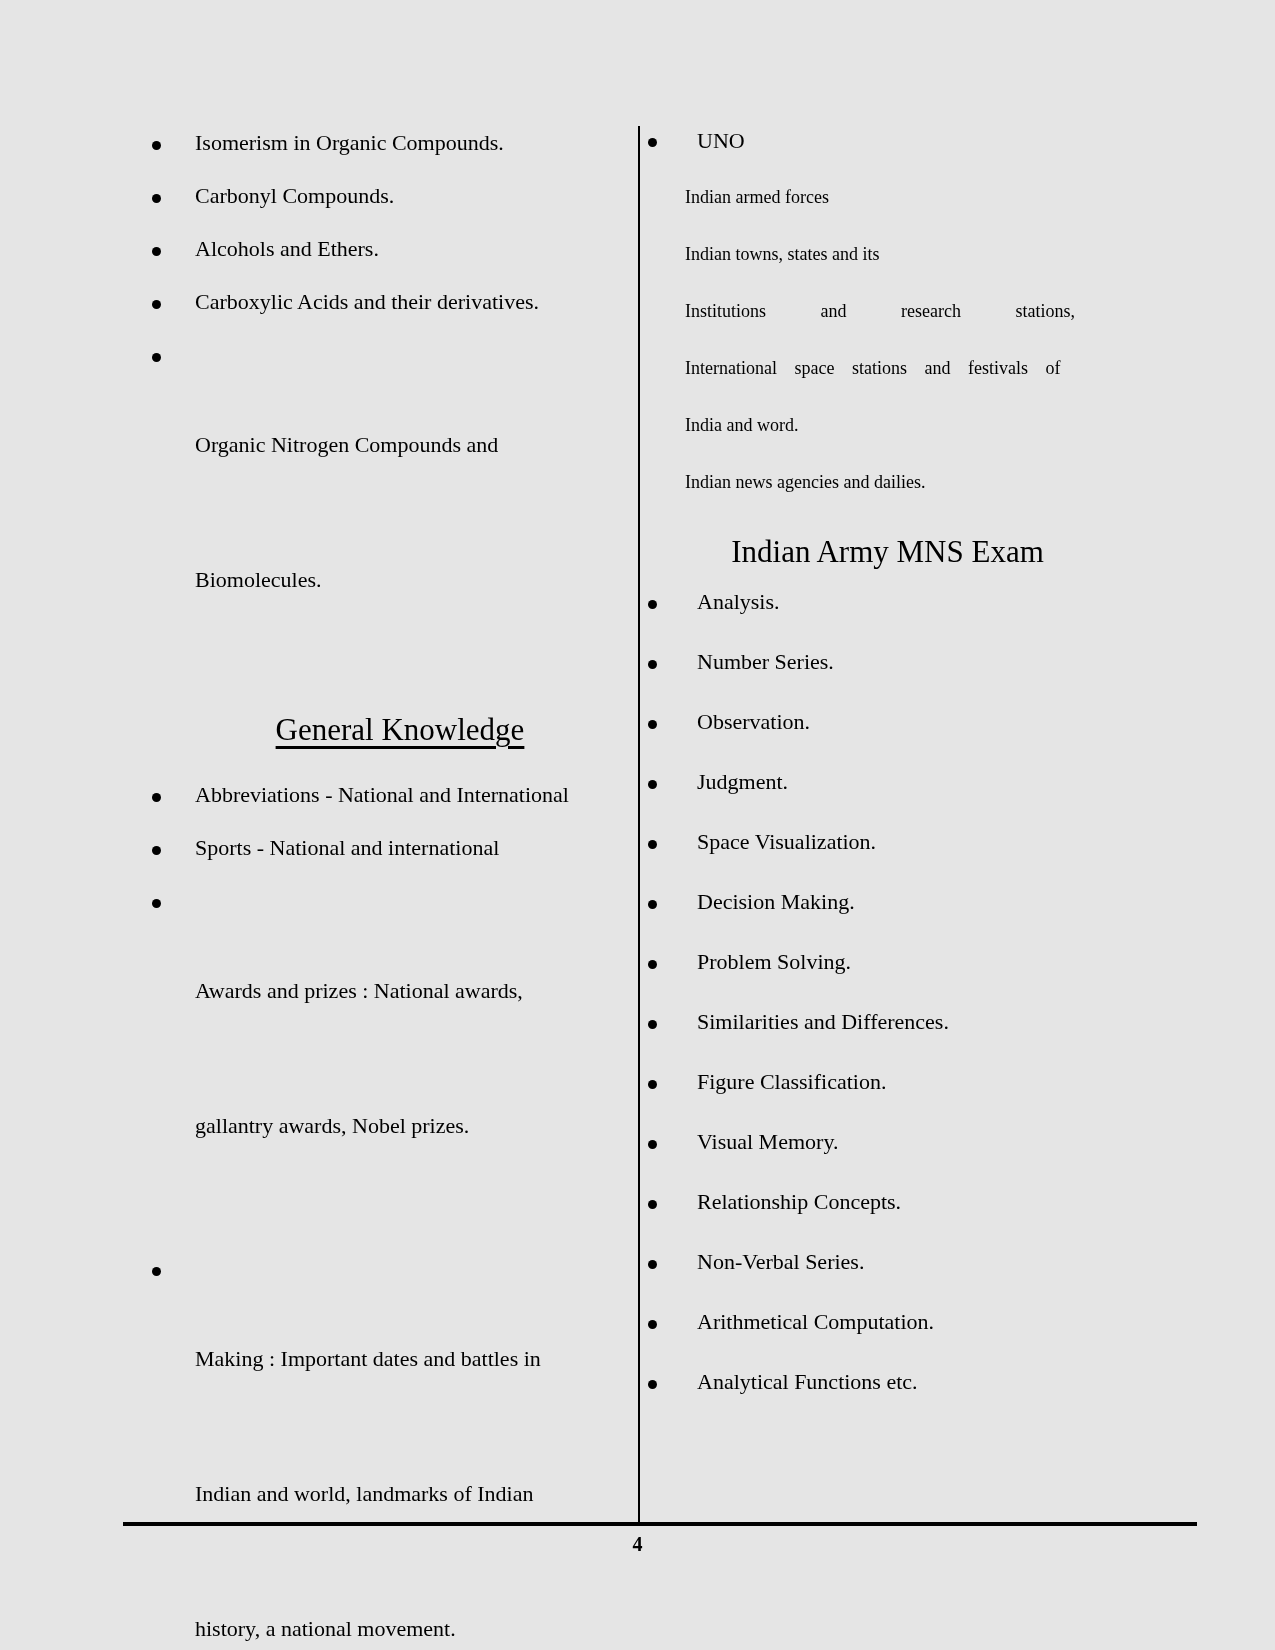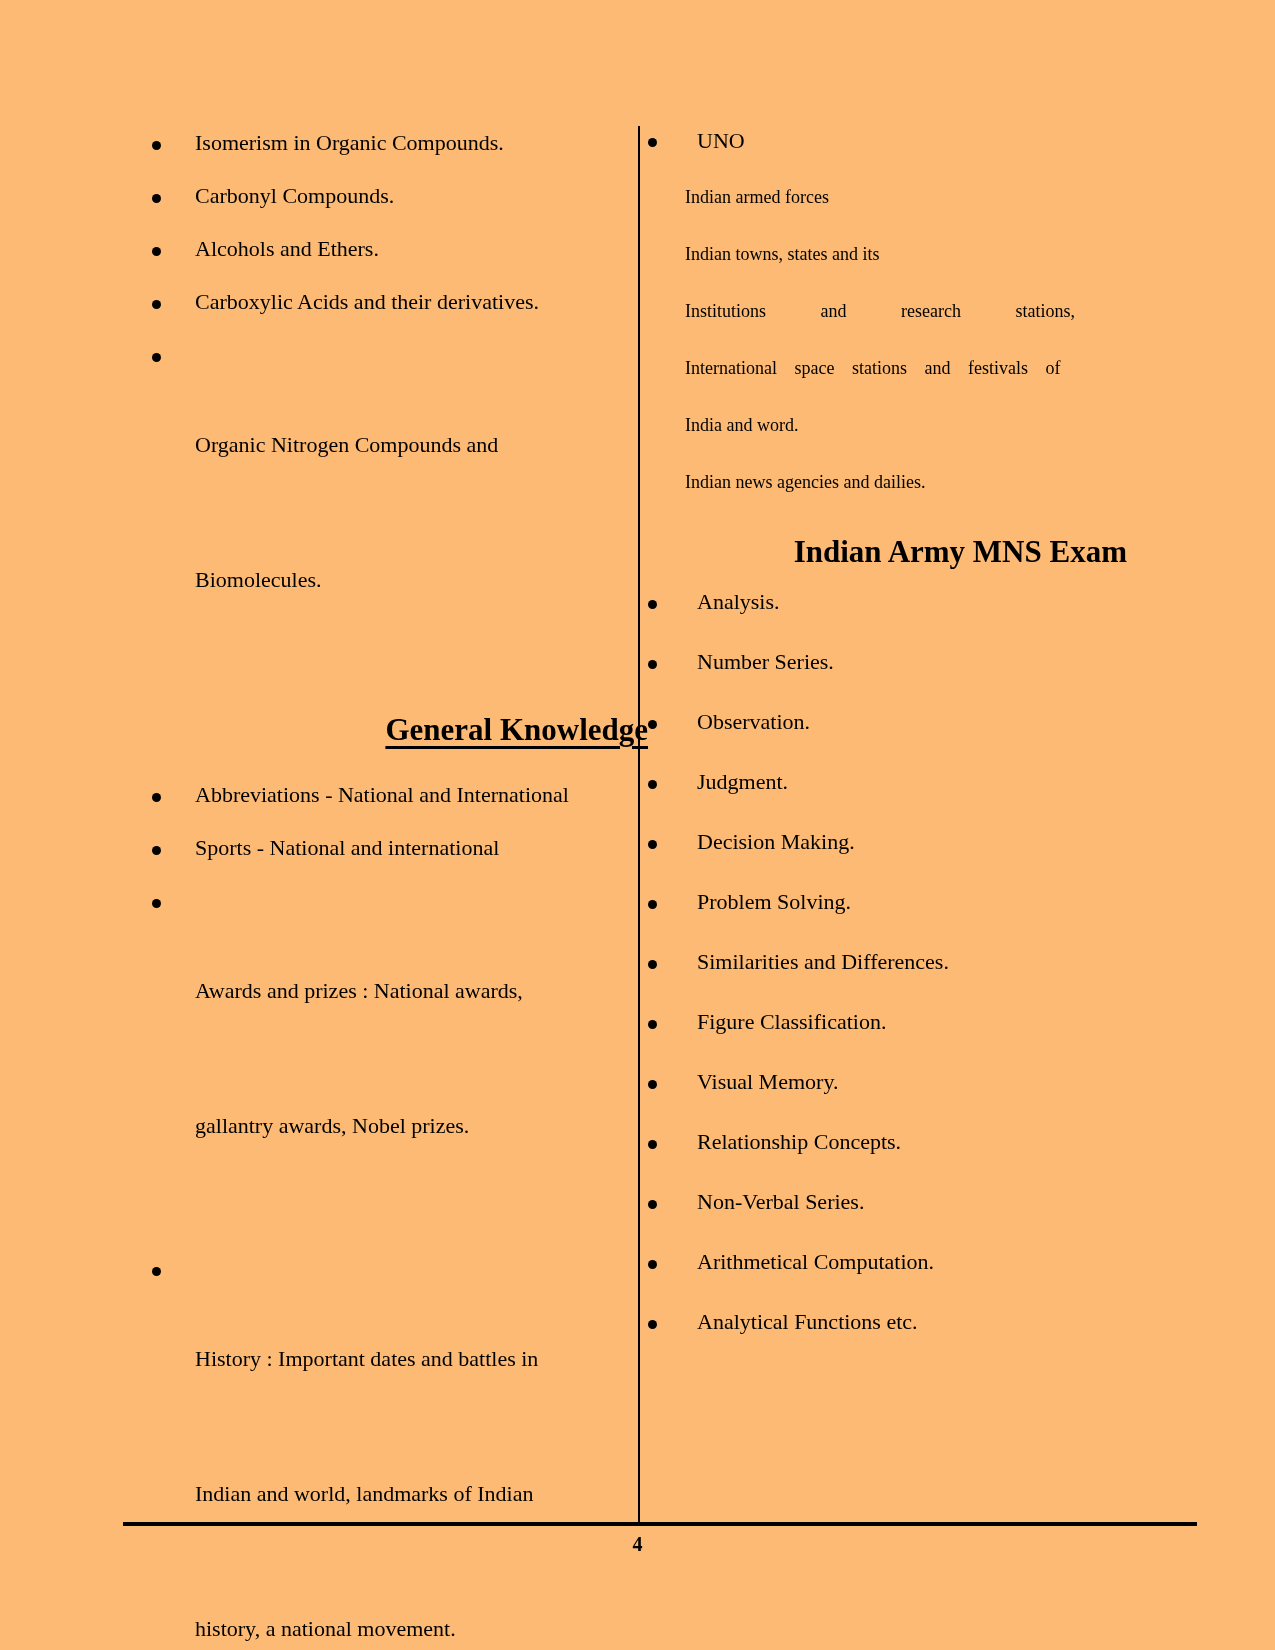--- a/index.html
+++ b/index.html
@@ -1,20 +1,20 @@
 <!DOCTYPE html>
 <html><head>
 <meta charset="utf-8">
 <style>
   html,body{margin:0;padding:0;background:#ffffff;}
   .page{
     position:relative;
     width:1275px;
     height:1650px;
-    background:#fdba74;
+    background:#e5e5e5;
     color:#000000;
     font-family:"Liberation Serif","DejaVu Serif",serif;
     overflow:hidden;
   }
   
   .col-left{position:absolute;left:152px;top:120px;width:496px;}
   .col-right{position:absolute;left:648px;top:112px;width:479px;}
   
   .li{display:flex;margin-bottom:8px;}
   .dot{width:9px;height:9px;border-radius:50%;background:#000;flex:none;margin-top:21px;margin-right:34px;}
@@ -22,21 +22,21 @@
   .col-right .dot{margin-right:28px;}
   .col-right .li{margin-bottom:15px;gap:12px;}
   .li-uno .dot{margin-top:26px;}
   .li-uno .txt{line-height:57px;}
   .li-uno{margin-bottom:0 !important;}
   
   .intro-line{font-size:18px;line-height:57px;white-space:pre;padding-left:37px;}
   .stretch-wide{word-spacing:50px;}
   .stretch-slight{word-spacing:13px;}
   
-  .heading{font-weight:bold;text-align:right;}
+  .heading{font-weight:normal;text-align:center;}
   .h-left{font-size:31px;line-height:52px;margin:12px 0 16px 0;}
   .h-right-1{font-size:31px;line-height:54px;margin-top:14px;}
   .h-right-2{font-size:30px;line-height:54px;margin-top:24px;margin-bottom:16px;}
   .underlined{text-decoration:underline;text-decoration-thickness:3px;text-underline-offset:6px;}
   
   .divider{position:absolute;left:638px;top:126px;width:2px;height:1396px;background:#000;}
   .footer-rule{position:absolute;left:123px;top:1522px;width:1074px;height:4px;background:#000;}
   .page-number{position:absolute;left:0;top:1532px;width:1275px;text-align:center;font-size:20px;font-weight:bold;line-height:24px;}
 </style>
 </head>
@@ -85,21 +85,21 @@
     <div class="li">
       <span class="dot"></span>
       <div class="txt">
         <div>Awards and prizes : National awards,</div>
         <div>gallantry awards, Nobel prizes.</div>
       </div>
     </div>
     <div class="li">
       <span class="dot"></span>
       <div class="txt">
-        <div>History : Important dates and battles in</div>
+        <div>Making : Important dates and battles in</div>
         <div>Indian and world, landmarks of Indian</div>
         <div>history, a national movement.</div>
       </div>
     </div>
 
   </div>
 
   <div class="col-right">
 
     <div class="li li-uno">
@@ -123,20 +123,24 @@
       <span class="dot"></span>
       <div class="txt"><div>Number Series.</div></div>
     </div>
     <div class="li">
       <span class="dot"></span>
       <div class="txt"><div>Observation.</div></div>
     </div>
     <div class="li">
       <span class="dot"></span>
       <div class="txt"><div>Judgment.</div></div>
+    </div>
+    <div class="li">
+      <span class="dot"></span>
+      <div class="txt"><div>Space Visualization.</div></div>
     </div>
     <div class="li">
       <span class="dot"></span>
       <div class="txt"><div>Decision Making.</div></div>
     </div>
     <div class="li">
       <span class="dot"></span>
       <div class="txt"><div>Problem Solving.</div></div>
     </div>
     <div class="li">

